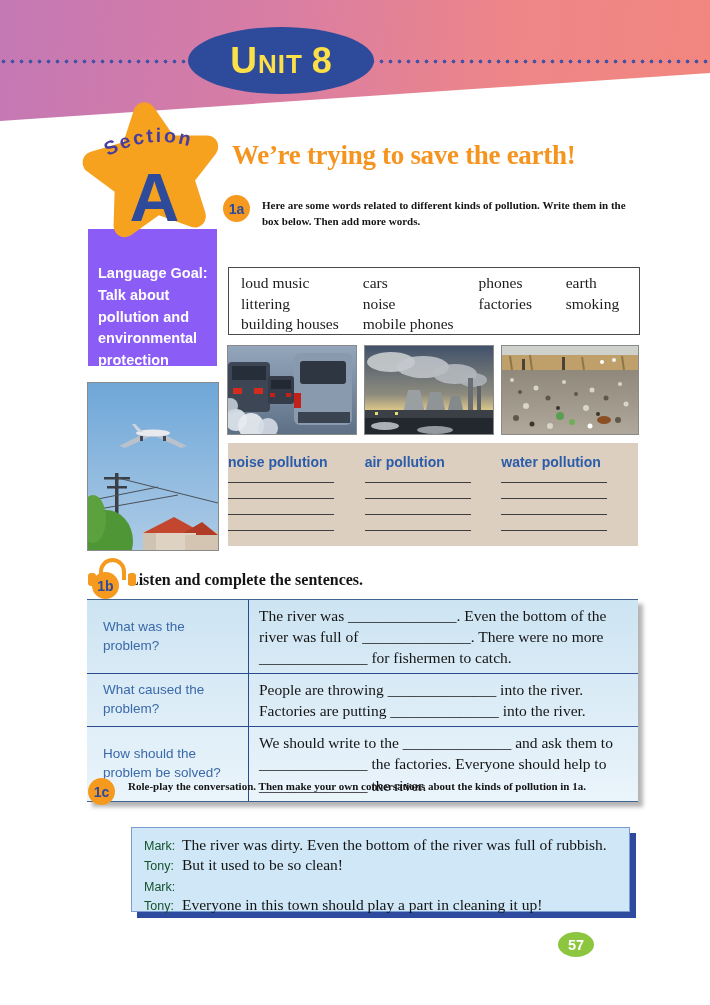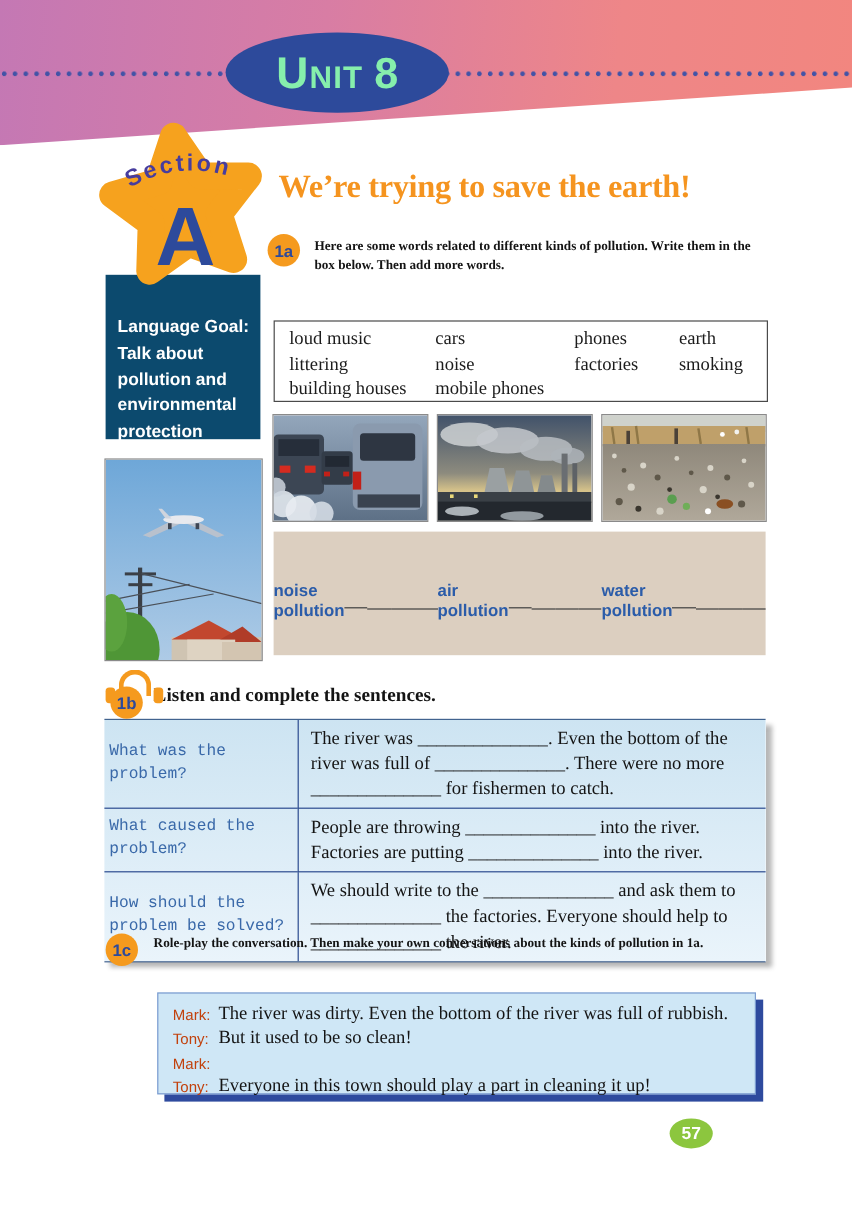--- a/index.html
+++ b/index.html
@@ -8,30 +8,30 @@
 
   
   .banner{position:absolute;left:0;top:0;width:710px;height:125px;
           background:linear-gradient(95deg,#c478b4 0%,#d87da4 38%,#ee8688 72%,#f2867f 100%);
           clip-path:polygon(0 0,710px 0,710px 73px,0 121px);}
   .dots{position:absolute;left:0;top:58px;width:710px;height:7px;z-index:2;
         background-image:radial-gradient(circle at 3.5px 3.5px,#4353a6 1.7px,transparent 2.2px);
         background-size:9px 7px;background-repeat:repeat-x;}
   .unit-ellipse{position:absolute;left:188px;top:27px;width:186px;height:67px;z-index:3;
         background:#2d4a9b;border-radius:50%;display:flex;align-items:center;justify-content:center;
-        gap:9px;color:#86efac;font-family:"Liberation Sans",sans-serif;font-weight:bold;}
+        gap:9px;color:#fde047;font-family:"Liberation Sans",sans-serif;font-weight:bold;}
   .unit-word{display:block;font-size:26px;text-transform:uppercase;letter-spacing:1px;line-height:1;}
   .unit-word::first-letter{font-size:37px;}
   .unit-num{font-size:36px;line-height:1;}
 
   
   .star{position:absolute;left:78px;top:94px;width:150px;height:152px;z-index:5;}
 
   
-  .goal{position:absolute;left:88px;top:229px;width:129px;height:137px;background:#0c4a6e;z-index:4;
+  .goal{position:absolute;left:88px;top:229px;width:129px;height:137px;background:#8b5cf6;z-index:4;
         color:#fff;font-family:"Liberation Sans",sans-serif;font-size:14.5px;line-height:1.5;
         padding:34px 8px 0 10px;box-sizing:border-box;font-weight:600;}
   .goal-head{font-weight:bold;}
 
   
   .photo{position:absolute;outline:1px solid #8a8a8a;}
   .photo-side{left:88px;top:383px;width:130px;height:167px;}
   .photo-1{left:228px;top:346px;width:128px;height:88px;}
   .photo-2{left:365px;top:346px;width:128px;height:88px;}
   .photo-3{left:502px;top:346px;width:136px;height:88px;}
@@ -56,43 +56,43 @@
 
   
   .wordbox{position:absolute;left:228px;top:267px;width:412px;height:68px;background:#fff;
            border:1.5px solid #4a4a4a;box-sizing:border-box;display:flex;
            padding:5px 0 0 12px;font-size:15.5px;color:#1c1c1c;line-height:1.33;}
   .wcol1{width:123px;} .wcol2{width:117px;} .wcol3{width:88px;} .wcol4{width:74px;}
 
   
   .catbox{position:absolute;left:228px;top:443px;width:410px;height:103px;background:#dccfc0;
           display:flex;box-sizing:border-box;padding-top:11px;}
-  .catcol{width:33.33%;display:flex;flex-direction:row;align-items:center;}
+  .catcol{width:33.33%;display:flex;flex-direction:column;}
   .cathead{font-family:"Liberation Sans",sans-serif;font-weight:bold;font-size:14px;color:#2b5ca9;}
   .wline{width:106px;height:15px;border-bottom:1.5px solid #3f3f3f;}
   .wline.first{height:12px;}
 
   
   .qtable{position:absolute;left:87px;top:599px;width:551px;background:linear-gradient(#cde4f2,#eaf4fb);
           border-top:1.5px solid #41638f;border-bottom:1.5px solid #41638f;
           box-shadow:5px 5px 4px #b5b5b5;display:grid;grid-template-columns:161px 1fr;}
-  .qcell{color:#3a69a9;font-family:Liberation Mono, monospace;font-size:13.5px;line-height:1.4;
-         display:flex;align-items:center;padding:6px 8px 6px 4px;box-sizing:border-box;}
+  .qcell{color:#3a69a9;font-family:Liberation Sans, sans-serif;font-size:13.5px;line-height:1.4;
+         display:flex;align-items:center;padding:6px 8px 6px 16px;box-sizing:border-box;}
   .acell{border-left:1.5px solid #2c4b8f;font-size:15.5px;color:#141414;line-height:1.36;
          display:flex;align-items:center;padding:5px 6px 5px 10px;box-sizing:border-box;}
   .rb{border-bottom:1.2px solid #2c4b8f;}
   .r1{min-height:59px;} .r2{min-height:43px;} .r3{min-height:60px;}
 
   
   .dialog{position:absolute;left:131px;top:827px;width:499px;height:85px;background:#cfe7f6;
           border:1.5px solid #7b9cd0;box-shadow:6px 6px 0 #2e4a9e;box-sizing:border-box;
           padding:7px 8px 0 12px;}
   .dline{display:flex;font-size:15.5px;line-height:1.32;color:#141414;}
   .dspeaker{font-family:"Liberation Sans",sans-serif;font-size:12.5px;width:38px;flex:none;
-            color:#c2410c;padding-top:3px;}
+            color:#14532d;padding-top:3px;}
 
   
   .pagenum{position:absolute;left:558px;top:932px;width:36px;height:25px;border-radius:50%;
            background:#8cc63e;color:#fff;font-family:"Liberation Sans",sans-serif;font-weight:bold;
            font-size:14.5px;display:flex;align-items:center;justify-content:center;}
 </style>
 </head>
 <body>
 
 <div class="page">

